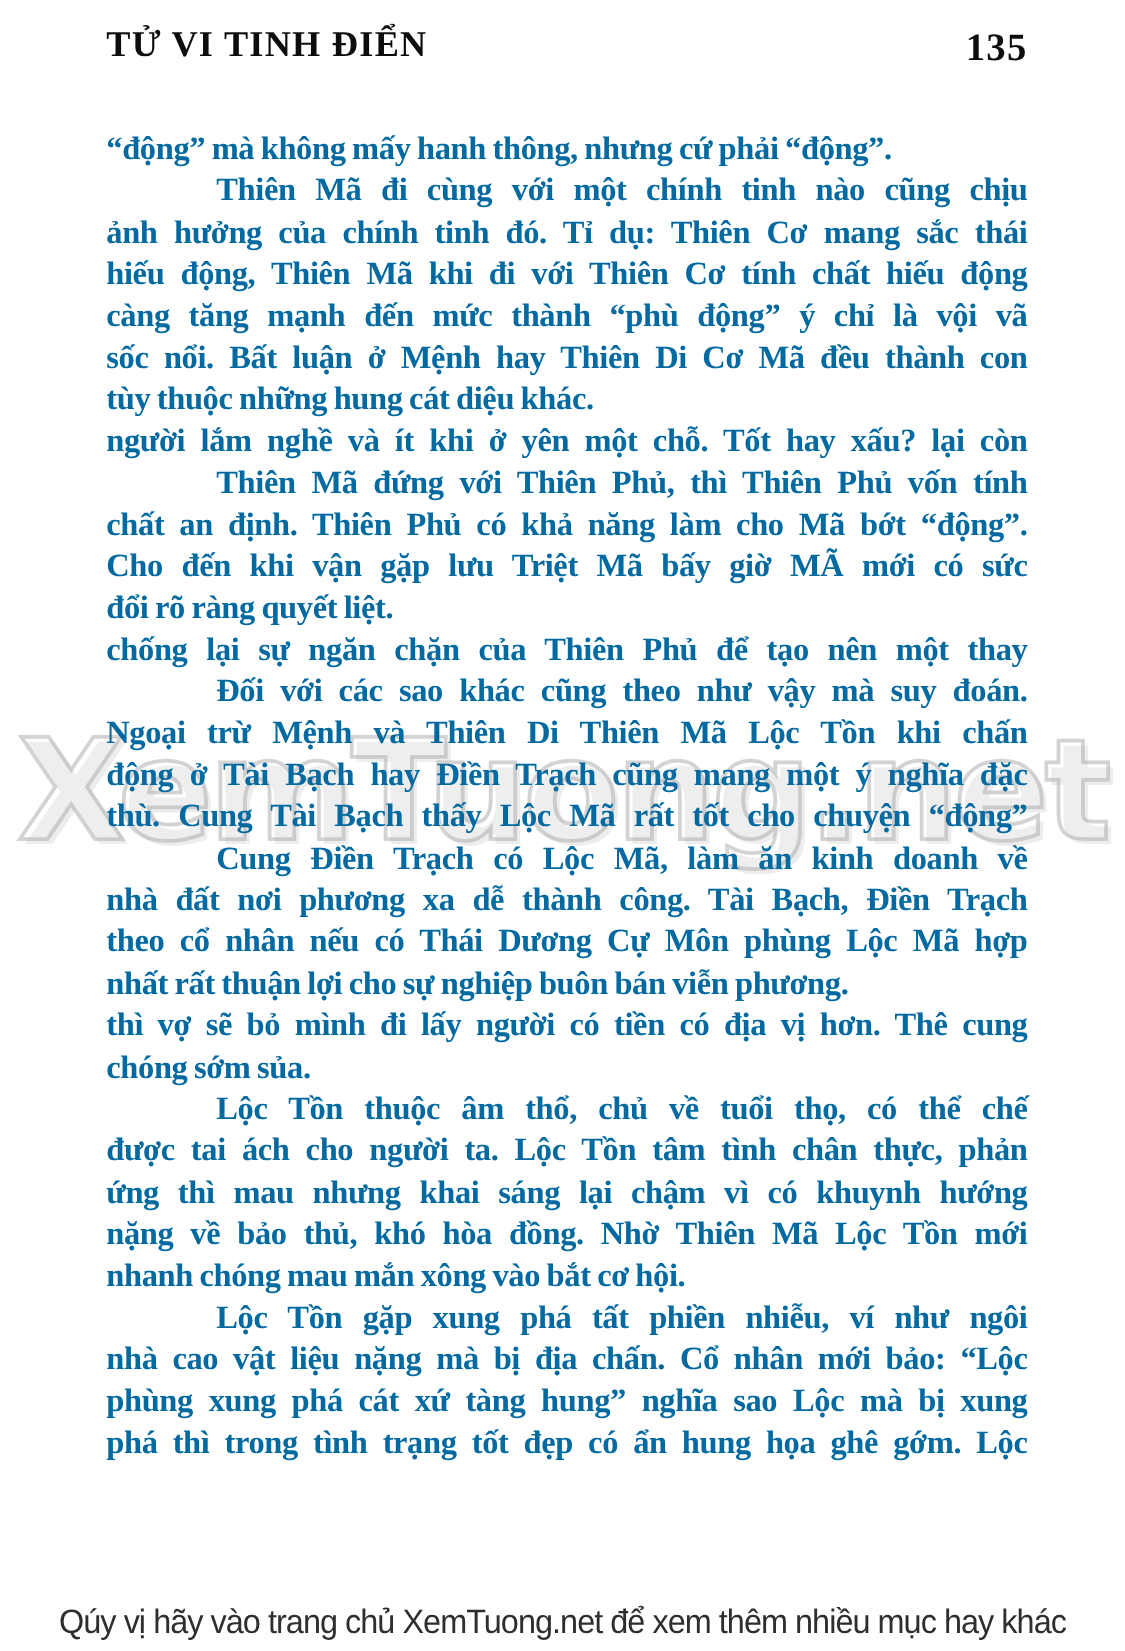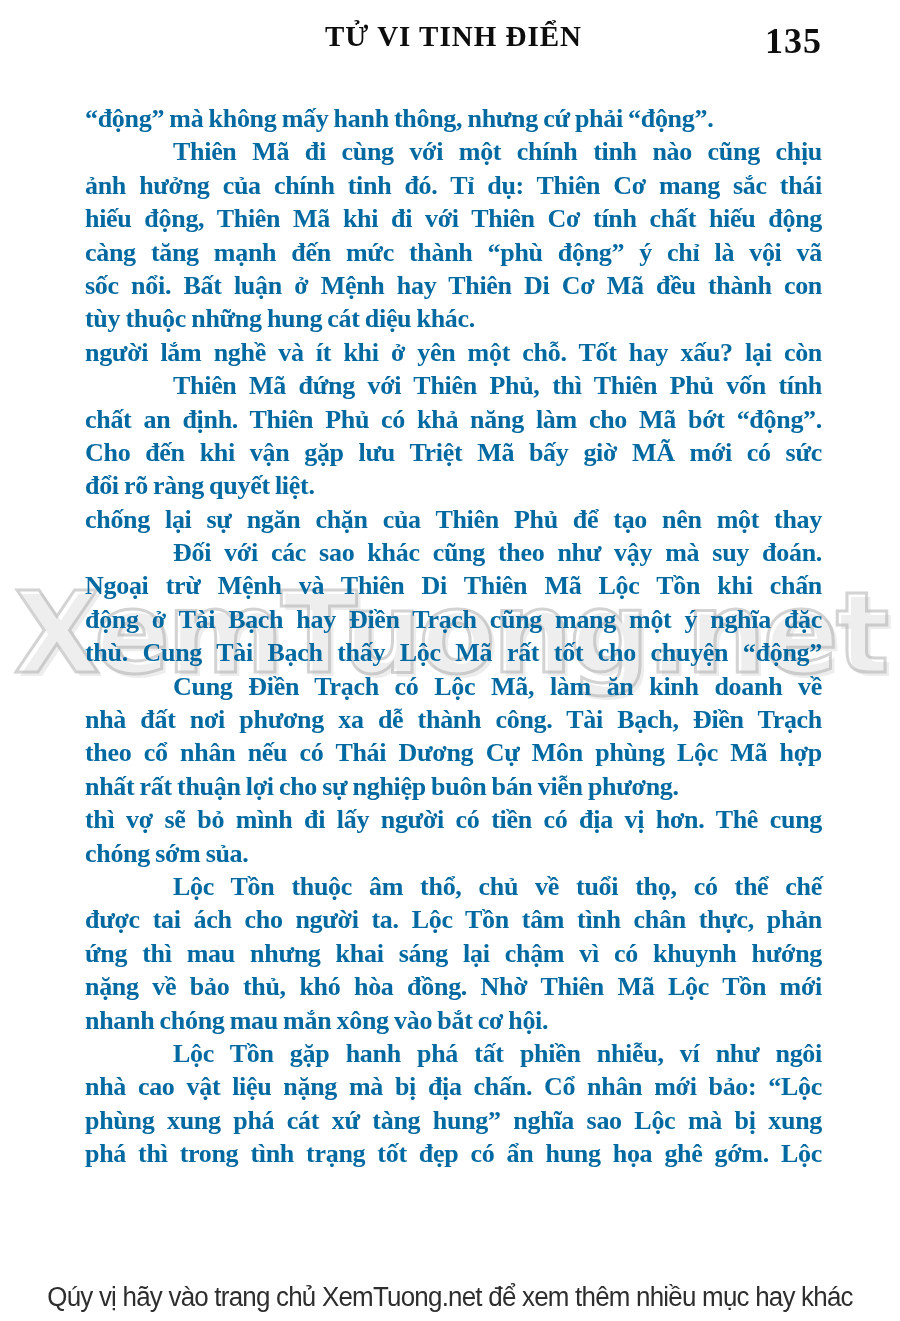--- a/index.html
+++ b/index.html
@@ -18,28 +18,27 @@
   .header {
     position: absolute;
     top: 20px; left: 85px; width: 737px; height: 36px;
     font-family: "Liberation Serif", serif;
     font-weight: 700;
     color: #0d0d0d;
   }
   .header-title {
     position: absolute;
     left: 0; right: 0;
-    text-align: center;
     font-size: 29px;
     letter-spacing: 1px;
   }
   .page-number {
     position: absolute;
     right: 0; top: 0;
-    font-size: 36px;
+    font-size: 31px;
     letter-spacing: 1px;
   }
   .bodytext {
     position: absolute;
     left: 85px; top: 102px; width: 737px;
     z-index: 2;
     font-family: "Liberation Serif", serif;
     font-weight: 700;
     font-size: 26px;
     color: #0369a1;
@@ -119,21 +118,21 @@
       <div class="line">nhà đất nơi phương xa dễ thành công. Tài Bạch, Điền Trạch</div>
       <div class="line">theo cổ nhân nếu có Thái Dương Cự Môn phùng Lộc Mã hợp</div>
       <div class="line last">nhất rất thuận lợi cho sự nghiệp buôn bán viễn phương.</div>
       <div class="line">thì vợ sẽ bỏ mình đi lấy người có tiền có địa vị hơn. Thê cung</div>
       <div class="line last">chóng sớm sủa.</div>
       <div class="line indent">Lộc Tồn thuộc âm thổ, chủ về tuổi thọ, có thể chế</div>
       <div class="line">được tai ách cho người ta. Lộc Tồn tâm tình chân thực, phản</div>
       <div class="line">ứng thì mau nhưng khai sáng lại chậm vì có khuynh hướng</div>
       <div class="line">nặng về bảo thủ, khó hòa đồng. Nhờ Thiên Mã Lộc Tồn mới</div>
       <div class="line last">nhanh chóng mau mắn xông vào bắt cơ hội.</div>
-      <div class="line indent">Lộc Tồn gặp hanh phá tất phiền nhiễu, ví như ngôi</div>
+      <div class="line indent">Lộc Tồn gặp xung phá tất phiền nhiễu, ví như ngôi</div>
       <div class="line">nhà cao vật liệu nặng mà bị địa chấn. Cổ nhân mới bảo: “Lộc</div>
       <div class="line">phùng xung phá cát xứ tàng hung” nghĩa sao Lộc mà bị xung</div>
       <div class="line">phá thì trong tình trạng tốt đẹp có ẩn hung họa ghê gớm. Lộc</div>
     </div>
 
   <div class="footer">Qúy vị hãy vào trang chủ XemTuong.net để xem thêm nhiều mục hay khác</div>
 
 </div>
 
 </body></html>

